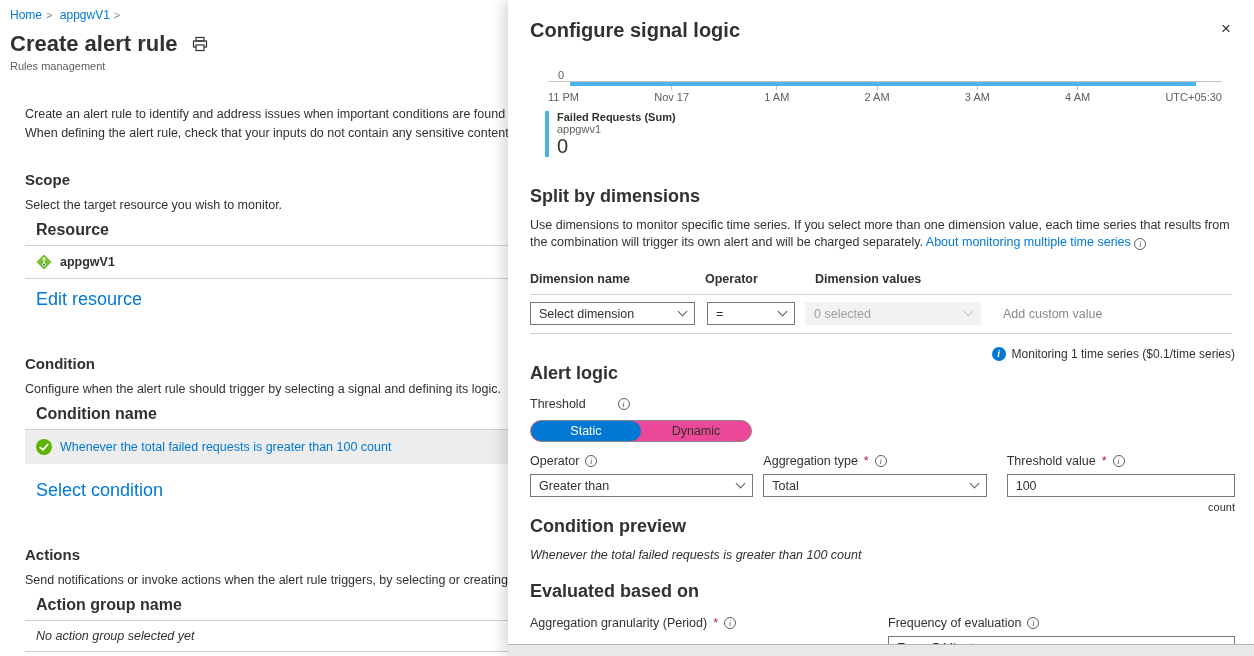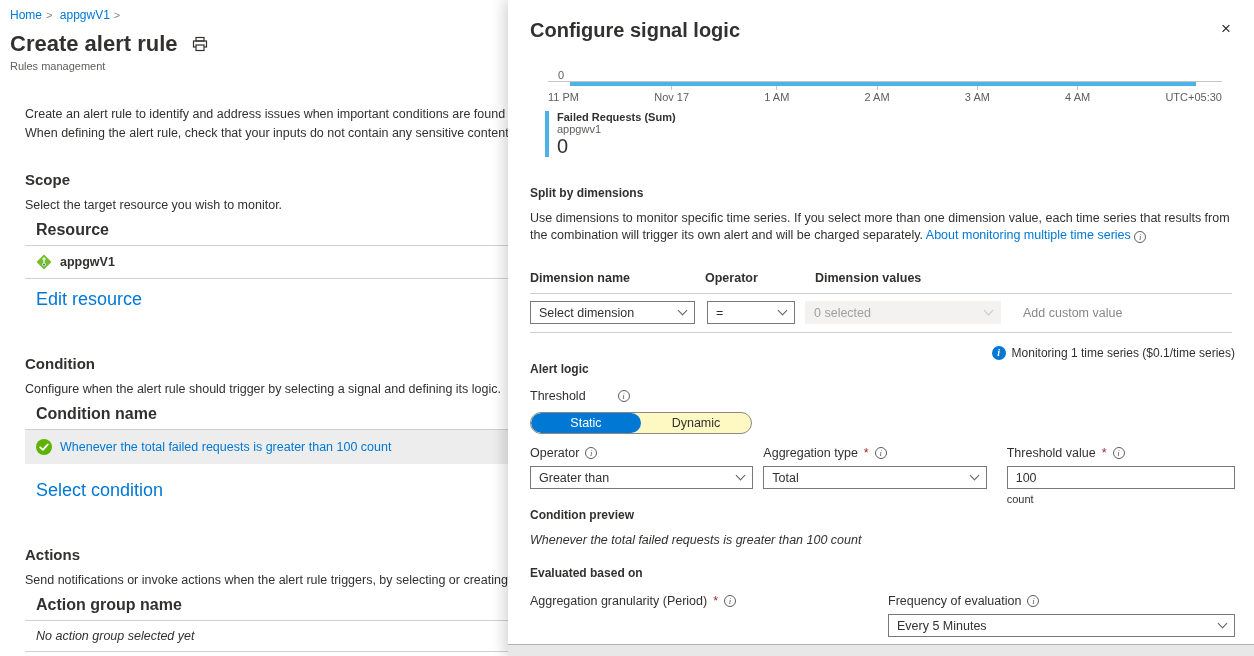--- a/index.html
+++ b/index.html
@@ -51,65 +51,65 @@
   .xticks { display:flex; justify-content:space-between; margin-top:1px; }
   .xticks .tick { font-size:11px; color:#605e5c; text-align:center; }
   .xticks .tick .mark { width:1px; height:4px; background:#c8c6c4; margin:0 auto 1px; }
   .xticks .tick.edge .mark { visibility:hidden; }
   .legend { display:flex; margin:8px 0 0 15px; cursor:pointer; }
   .legend-bar { width:4px; background:#4ab3e8; margin-right:8px; }
   .legend-metric { font-size:11px; font-weight:700; }
   .legend-resource { font-size:11px; color:#605e5c; }
   .legend-value { font-size:20px; line-height:22px; }
 
-  .h3 { font-size:12px; font-weight:700; }
+  .h3 { font-size:18px; font-weight:700; }
   .split-head { margin-top:29px; }
   .split-desc { margin-top:10px; font-size:12.5px; line-height:17px; width:702px; }
   .info { display:inline-block; width:12px; height:12px; border:1px solid #605e5c;
     border-radius:50%; color:#605e5c; font-size:9px; line-height:10px; text-align:center;
     font-family:"Liberation Serif",serif; font-style:italic; vertical-align:-1px; }
-  .dim-table { margin-top:27px; width:702px; }
+  .dim-table { margin-top:21px; width:702px; }
   .dim-head { display:flex; font-size:12.5px; font-weight:700; padding-bottom:8px;
     border-bottom:1px solid #d2d0ce; }
   .dim-head .c1 { width:175px; } .dim-head .c2 { width:110px; } .dim-head .c3 { width:200px; }
   .dim-row { display:flex; align-items:center; padding:7px 0 8px;
     border-bottom:1px solid #d2d0ce; }
 
   .sel { display:flex; align-items:center; justify-content:space-between;
     border:1px solid #7a7877; background:#fff; height:23px; padding:0 8px;
     font-size:12.5px; cursor:pointer; }
   .sel .chev { width:7px; height:7px; border-right:1.4px solid #605e5c;
     border-bottom:1.4px solid #605e5c; transform:rotate(45deg); margin-top:-4px; }
   .sel.disabled { background:#f3f2f1; border-color:#f3f2f1; color:#a19f9d; cursor:default; }
   .sel.disabled .chev { border-color:#c8c6c4; }
   .w-dim { width:165px; } .w-op { width:88px; margin-left:12px; }
-  .w-val { width:196px; margin-left:10px; }
+  .w-val { width:176px; margin-left:10px; }
   .add-custom { font-size:12.5px; color:#8a8886; margin-left:22px; }
 
   .monitor-row { display:flex; justify-content:flex-end; align-items:center; gap:6px;
     margin-top:13px; font-size:12px; }
   .info-filled { display:inline-block; width:14px; height:14px; border-radius:50%;
     background:#0078d4; color:#fff; font-size:10px; font-weight:700; line-height:14px;
     text-align:center; font-family:"Liberation Serif",serif; font-style:italic; }
   .alert-logic-head { margin-top:2px; }
   .field-label { font-size:12.5px; display:flex; align-items:center; gap:6px; }
   .req { color:#a4262c; }
   .threshold-label { margin-top:13px;gap:32px; }
   .pill { display:flex; margin-top:9px; width:222px; height:22px; border:1px solid #8a8886;
-    border-radius:11px; overflow:hidden; background:#fef9c3; }
+    border-radius:11px; overflow:hidden; background:#ec4899; }
   .pill-opt { flex:1; font-size:12.5px; text-align:center; line-height:20px; cursor:pointer; }
   .pill-opt.on { background:#0078d4; color:#fff; border-radius:11px; font-weight:400; }
 
   .row3 { display:flex; margin-top:12px; }
   .row3 .col1 { width:225px; } .row3 .col2 { width:225px; margin-left:10px; }
   .row3 .col3 { width:230px; margin-left:20px; }
   .row3 .sel, .row3 input { margin-top:6px; width:100%; }
   .txt-input { border:1px solid #7a7877; height:23px; font-size:12.5px; padding:0 8px;
     font-family:inherit; color:#323130; width:100%; }
-  .count-unit { font-size:11px; text-align:left; margin-top:4px; color:#323130; }
+  .count-unit { font-size:11px; text-align:right; margin-top:4px; color:#323130; }
 
   .preview-head { margin-top:3px; }
   .preview-text { margin-top:11px; font-size:12.5px; font-style:italic; }
   .eval-head { margin-top:19px; }
   .row2 { display:flex; margin-top:14px; }
   .row2 .colA { width:345px; } .row2 .colB { width:347px; margin-left:13px; }
   .row2 .sel { margin-top:6px; width:100%; }
 
   .panel-footer { position:absolute; left:0; right:0; bottom:0; height:12px;
     background:#e8e8e8; border-top:1px solid #b3b1af; }

